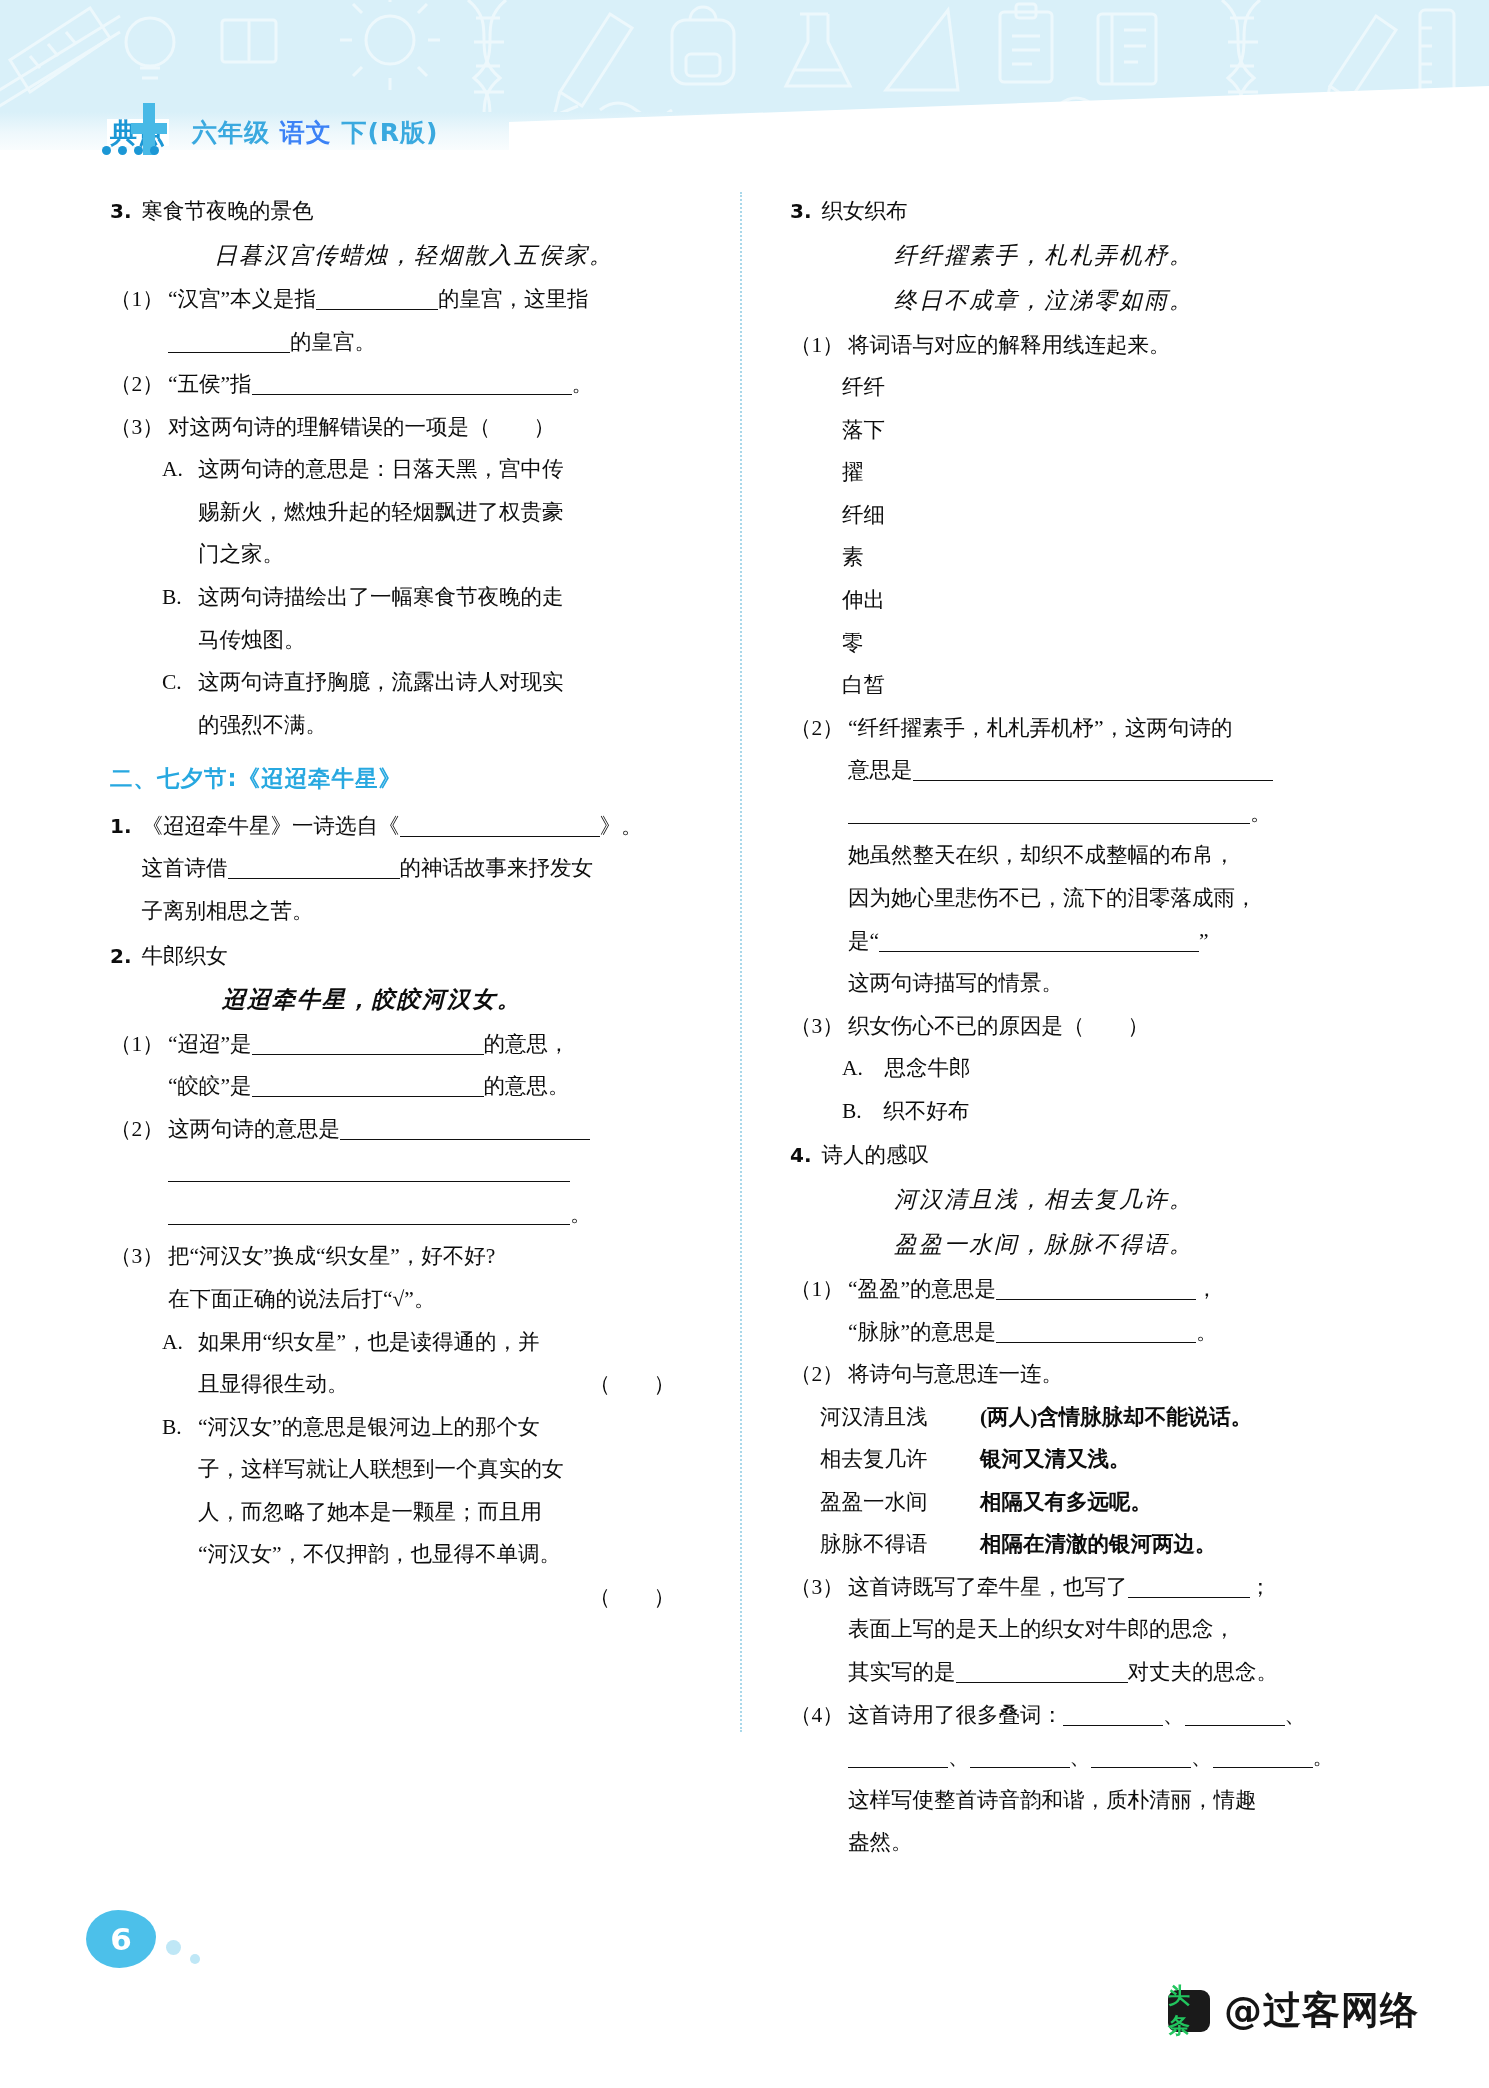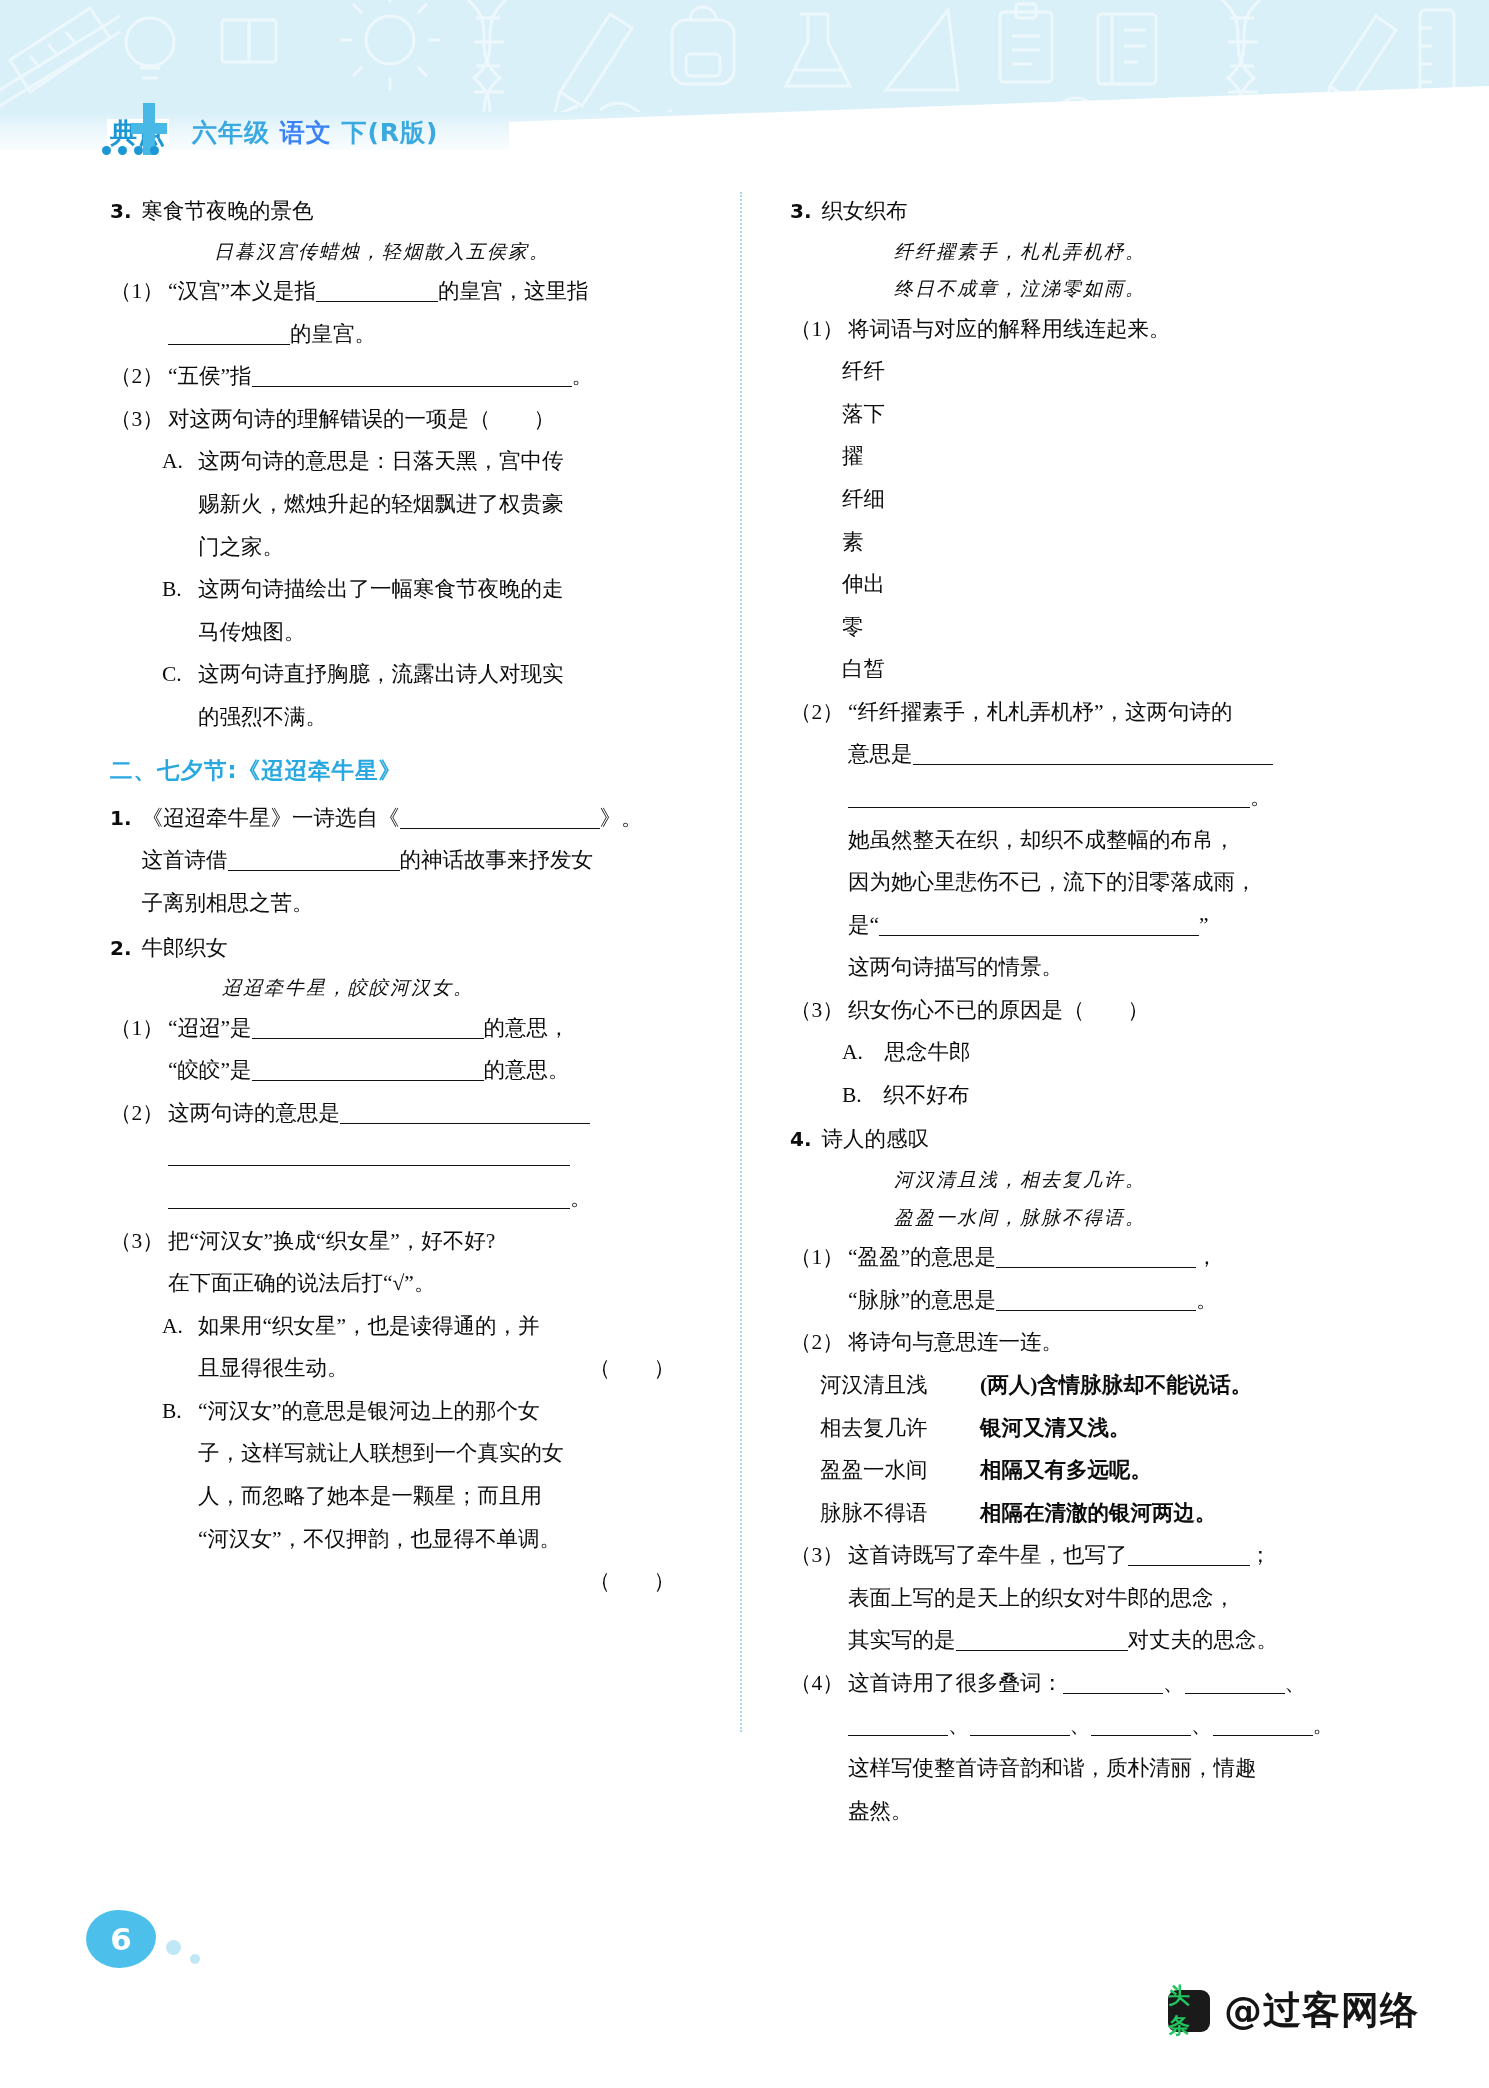--- a/index.html
+++ b/index.html
@@ -113,23 +113,23 @@
     display:flex; gap:10px; padding-left:52px;
   }
   .opt > .n { width:26px; flex:none; font-family:"Liberation Serif",serif; }
   .opt > .t { flex:1; }
 
   .poem {
     font-family:"Liberation Serif","DejaVu Serif",serif;
     font-style:italic;
     padding-left:104px;
     letter-spacing:2px;
-    font-size:19px;
-  }
-  .poem.ind2 { padding-left:112px; }
+    font-size:23px;
+  }
+  .poem.ind2 { padding-left:112px;font-weight:bold; }
 
   .section-head {
     color:#27a8e0;
     font-family:"DejaVu Sans","Liberation Sans",sans-serif;
     font-weight:bold;
     font-size:22.5px;
     letter-spacing:1px;
     margin:10px 0 4px 0;
   }
 

